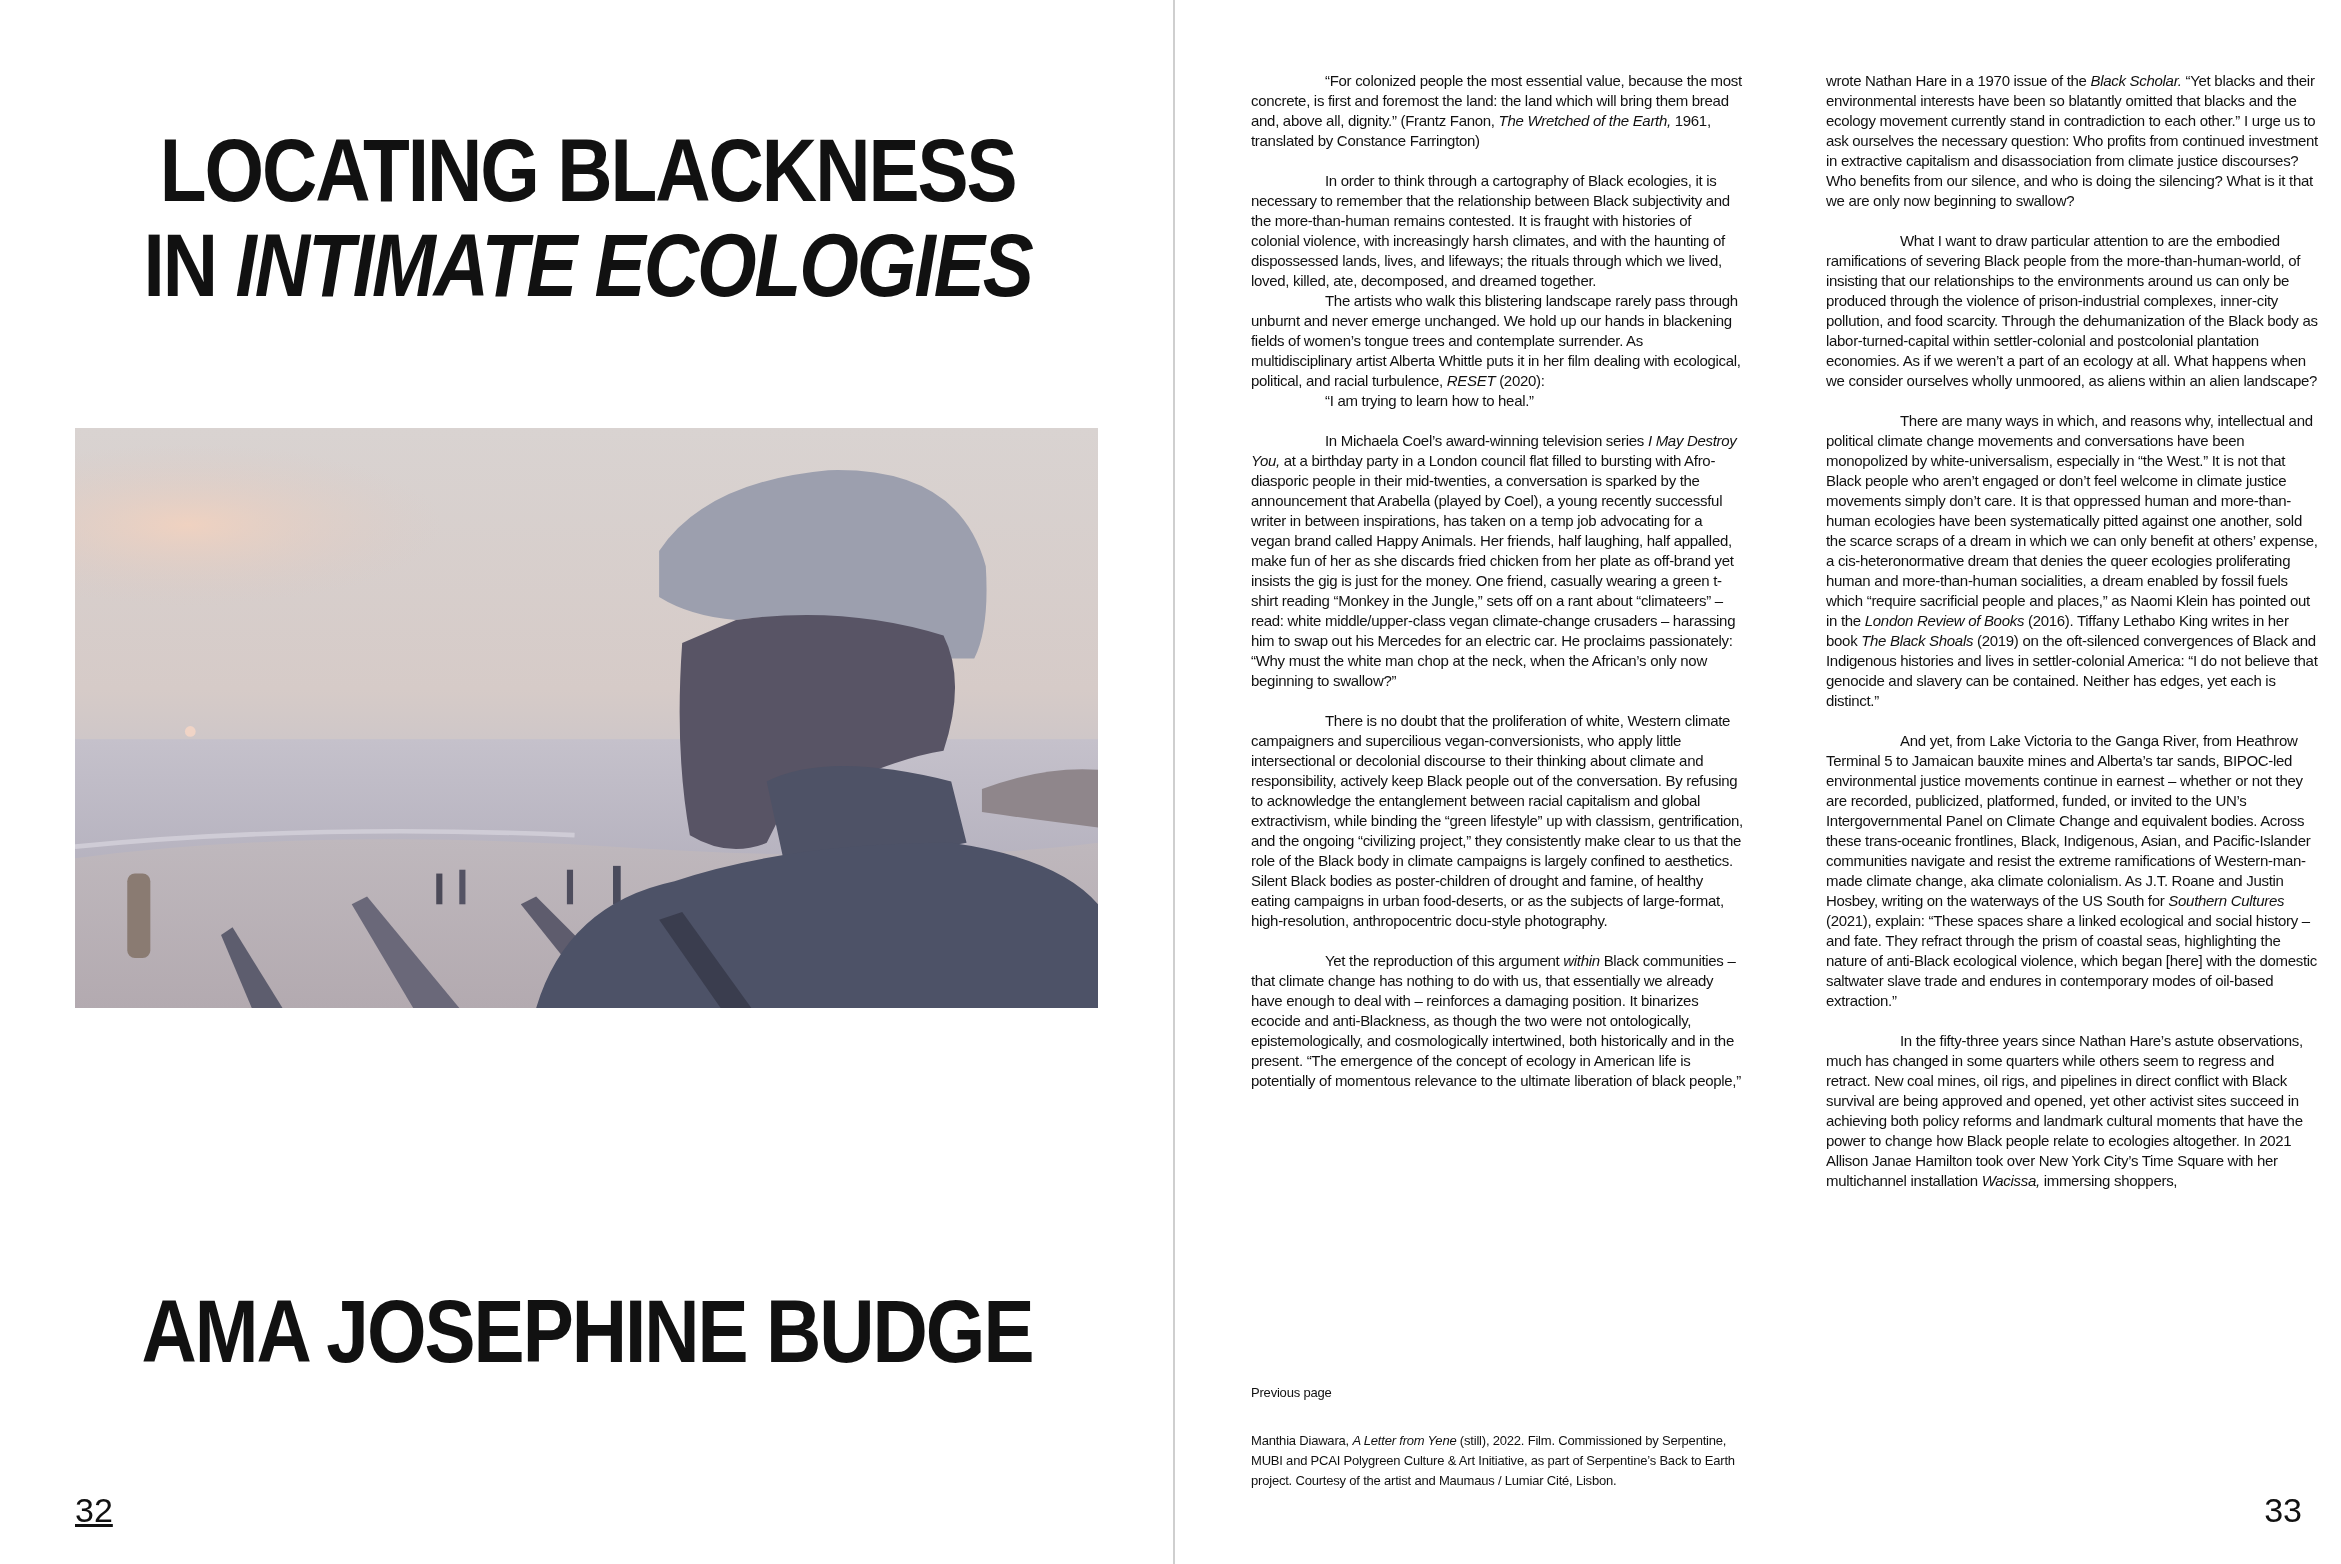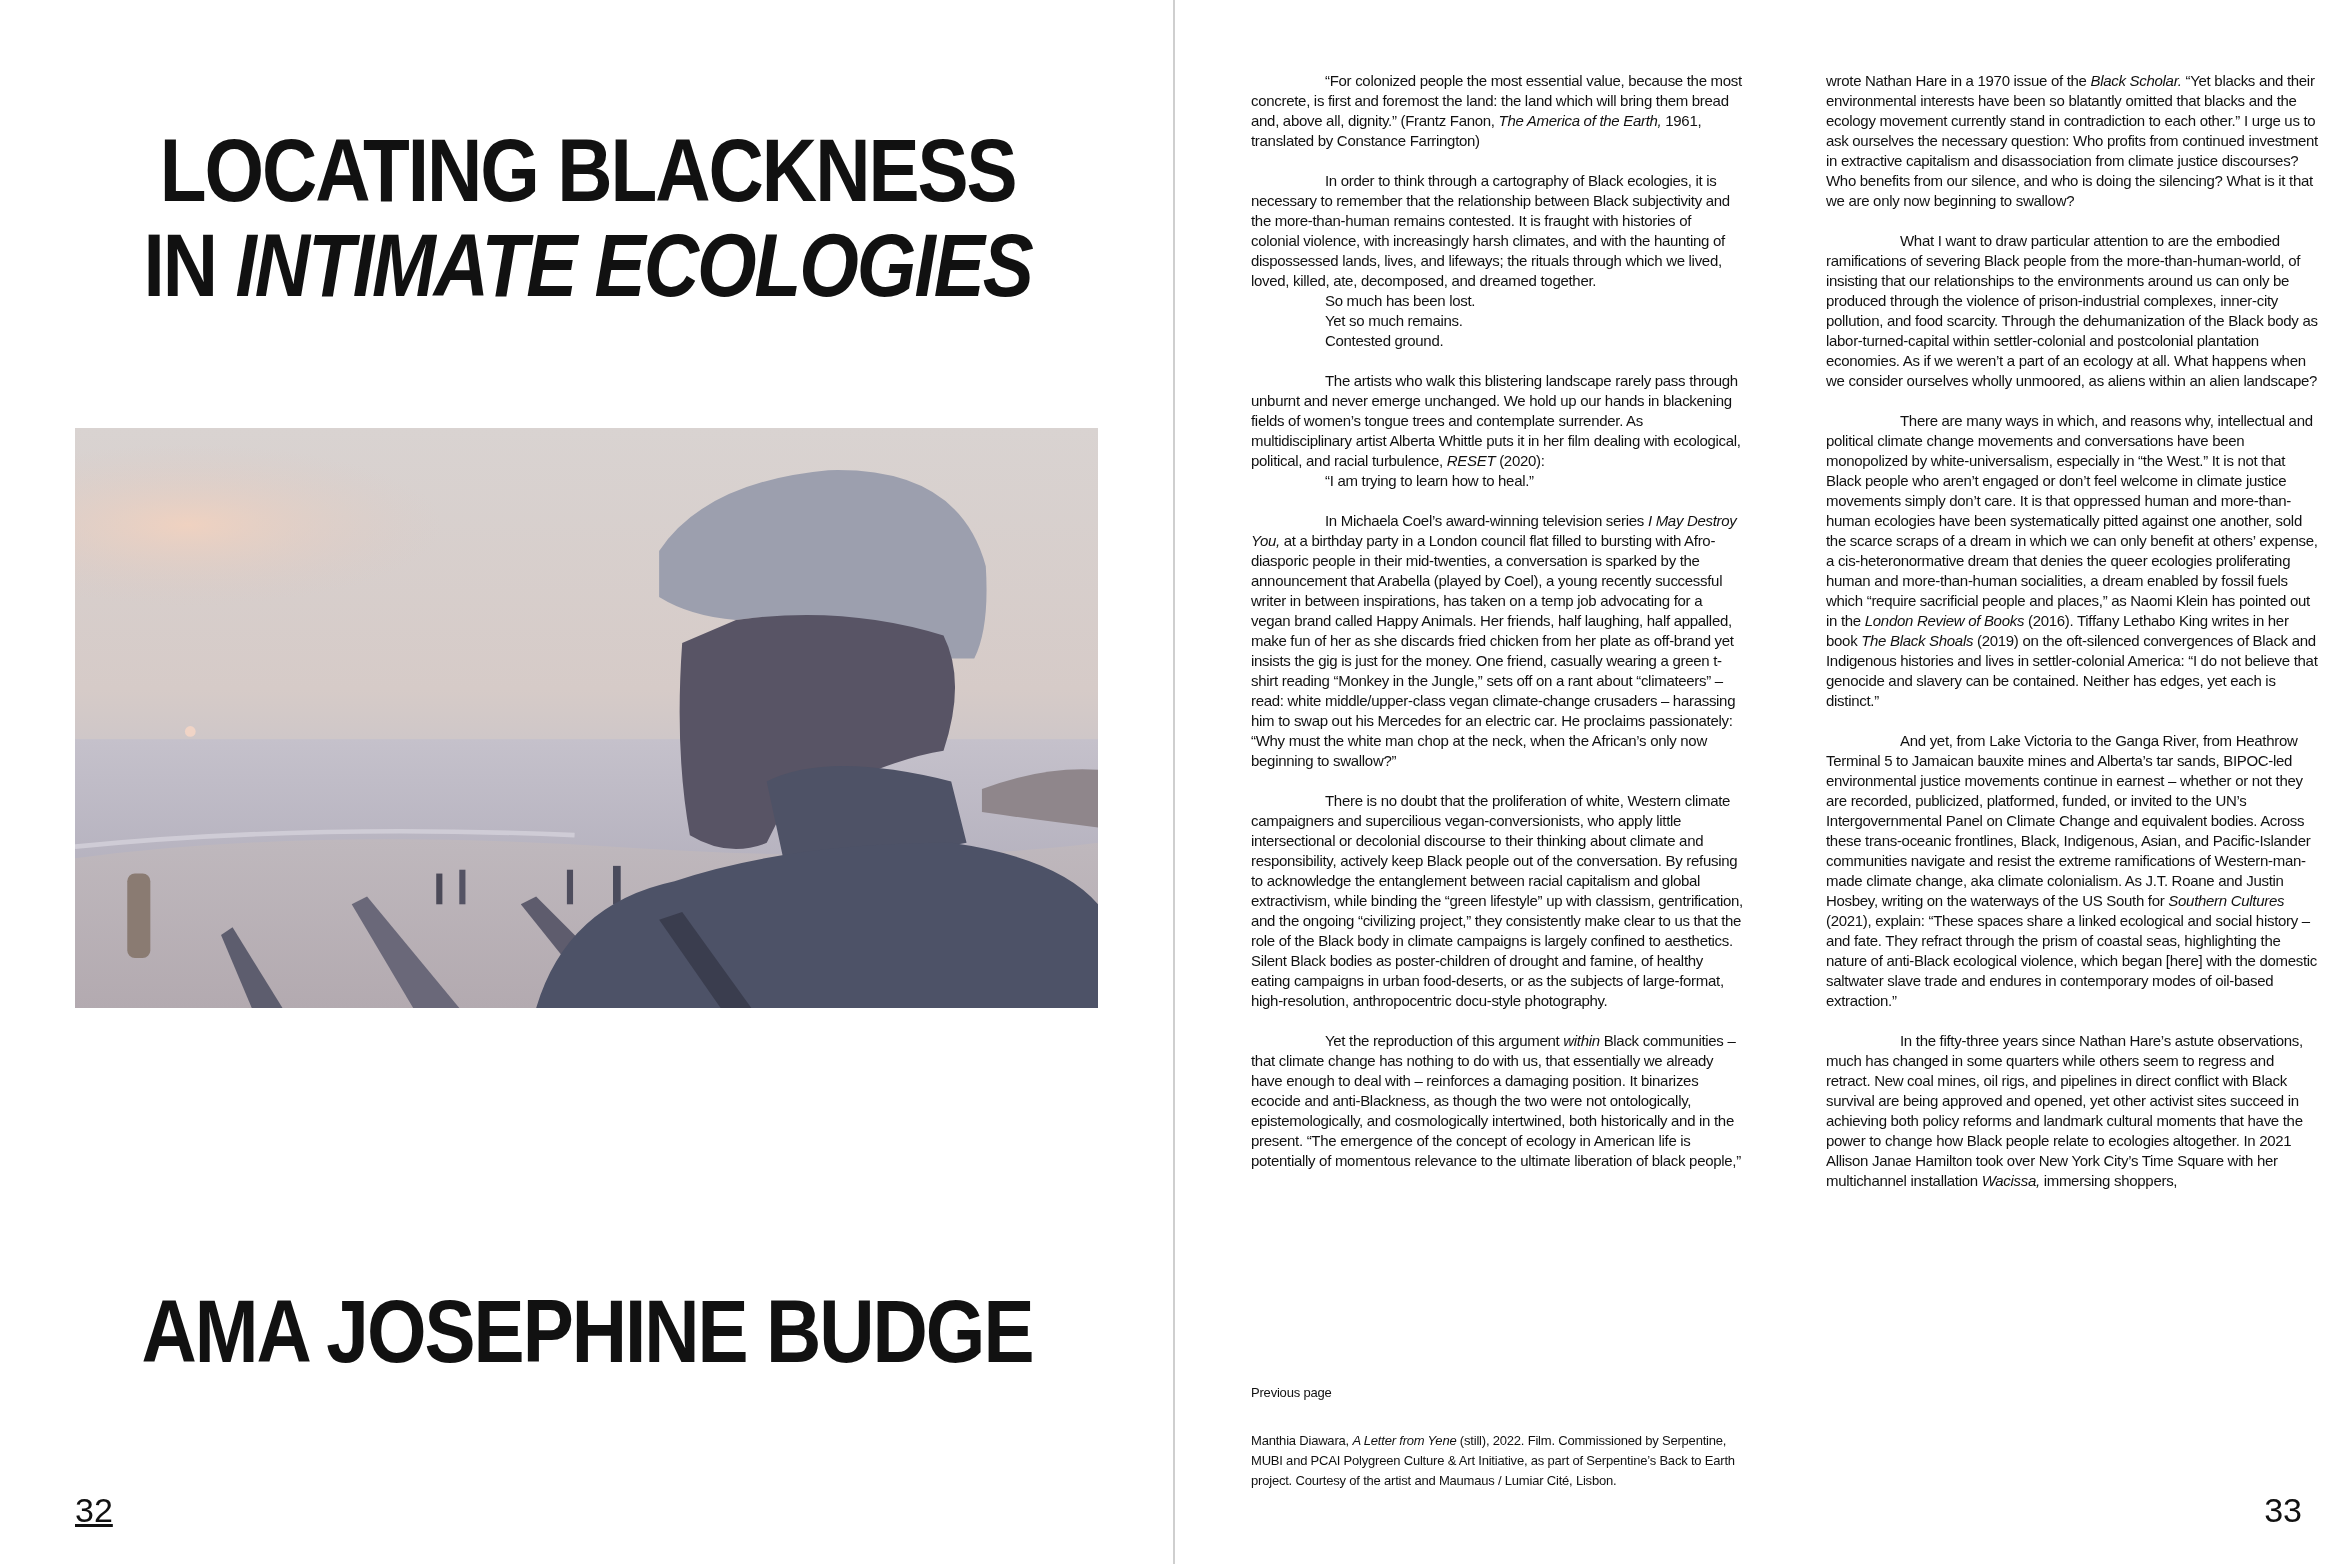--- a/index.html
+++ b/index.html
@@ -97,28 +97,23 @@
     <h2 class="author">AMA JOSEPHINE BUDGE</h2>
 
     <span class="folio folio-left">32</span>
   </section>
 
   <div class="gutter"></div>
 
   <section class="page-right">
 
     <div class="col col1">
-      <p><span>“For colonized people the most essential value, because the most concrete, is first and foremost the land: the land which will bring them bread and, above all, dignity.” (Frantz Fanon, </span><em>The America of the Earth,</em><span> 1961, translated by Constance Farrington)</span></p>
+      <p><span>“For colonized people the most essential value, because the most concrete, is first and foremost the land: the land which will bring them bread and, above all, dignity.” (Frantz Fanon, </span><em>The Wretched of the Earth,</em><span> 1961, translated by Constance Farrington)</span></p>
 
       <p class="tight">In order to think through a cartography of Black ecologies, it is necessary to remember that the relationship between Black subjectivity and the more-than-human remains contested. It is fraught with histories of colonial violence, with increasingly harsh climates, and with the haunting of dispossessed lands, lives, and lifeways; the rituals through which we lived, loved, killed, ate, decomposed, and dreamed together.</p>
-      <p style="text-indent:0;">
-        <span class="verse">So much has been lost.</span>
-        <span class="verse">Yet so much remains.</span>
-        <span class="verse">Contested ground.</span>
-      </p>
 
       <p><span>The artists who walk this blistering landscape rarely pass through unburnt and never emerge unchanged. We hold up our hands in blackening fields of women’s tongue trees and contemplate surrender. As multidisciplinary artist Alberta Whittle puts it in her film dealing with ecological, political, and racial turbulence, </span><em>RESET</em><span> (2020):</span><span class="verse">“I am trying to learn how to heal.”</span></p>
 
       <p><span>In Michaela Coel’s award-winning television series </span><em>I May Destroy You,</em><span> at a birthday party in a London council flat filled to bursting with Afro-diasporic people in their mid-twenties, a conversation is sparked by the announcement that Arabella (played by Coel), a young recently successful writer in between inspirations, has taken on a temp job advocating for a vegan brand called Happy Animals. Her friends, half laughing, half appalled, make fun of her as she discards fried chicken from her plate as off-brand yet insists the gig is just for the money. One friend, casually wearing a green t-shirt reading “Monkey in the Jungle,” sets off on a rant about “climateers” – read: white middle/upper-class vegan climate-change crusaders – harassing him to swap out his Mercedes for an electric car. He proclaims passionately: “Why must the white man chop at the neck, when the African’s only now beginning to swallow?”</span></p>
 
       <p>There is no doubt that the proliferation of white, Western climate campaigners and supercilious vegan-conversionists, who apply little intersectional or decolonial discourse to their thinking about climate and responsibility, actively keep Black people out of the conversation. By refusing to acknowledge the entanglement between racial capitalism and global extractivism, while binding the “green lifestyle” up with classism, gentrification, and the ongoing “civilizing project,” they consistently make clear to us that the role of the Black body in climate campaigns is largely confined to aesthetics. Silent Black bodies as poster-children of drought and famine, of healthy eating campaigns in urban food-deserts, or as the subjects of large-format, high-resolution, anthropocentric docu-style photography.</p>
 
       <p><span>Yet the reproduction of this argument </span><em>within</em><span> Black communities – that climate change has nothing to do with us, that essentially we already have enough to deal with – reinforces a damaging position. It binarizes ecocide and anti-Blackness, as though the two were not ontologically, epistemologically, and cosmologically intertwined, both historically and in the present. “The emergence of the concept of ecology in American life is potentially of momentous relevance to the ultimate liberation of black people,”</span></p>
     </div>
 

